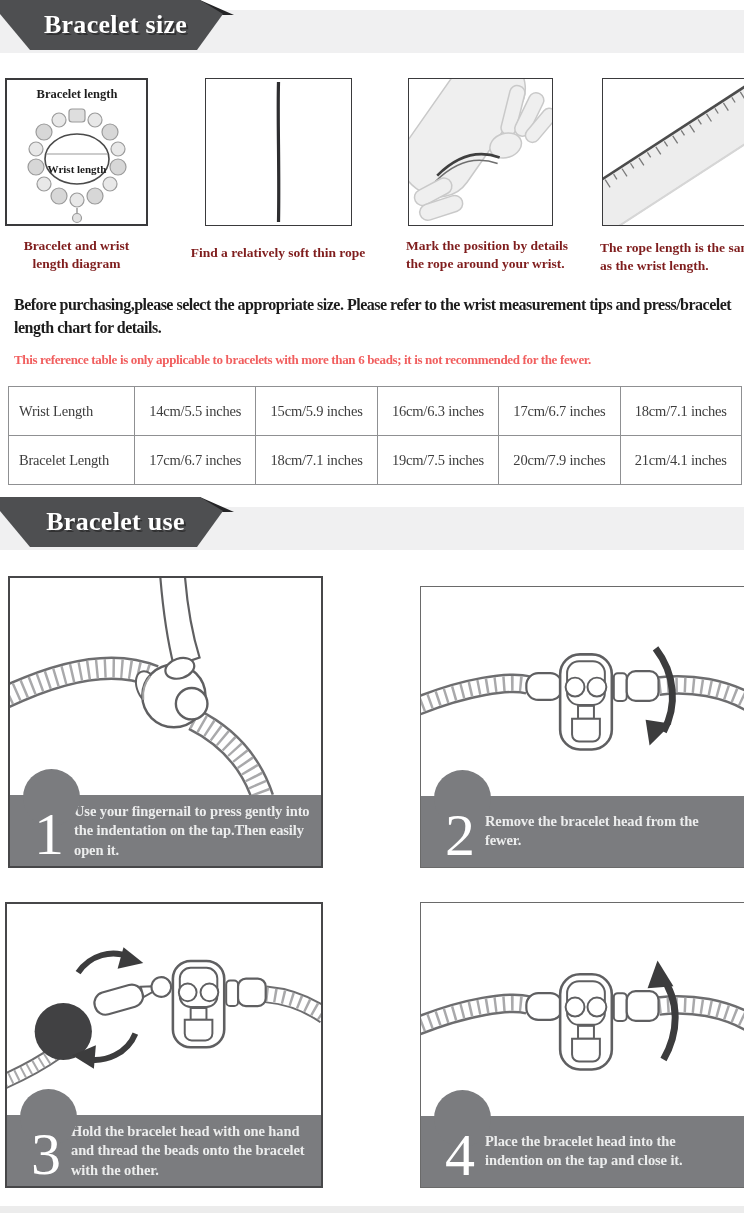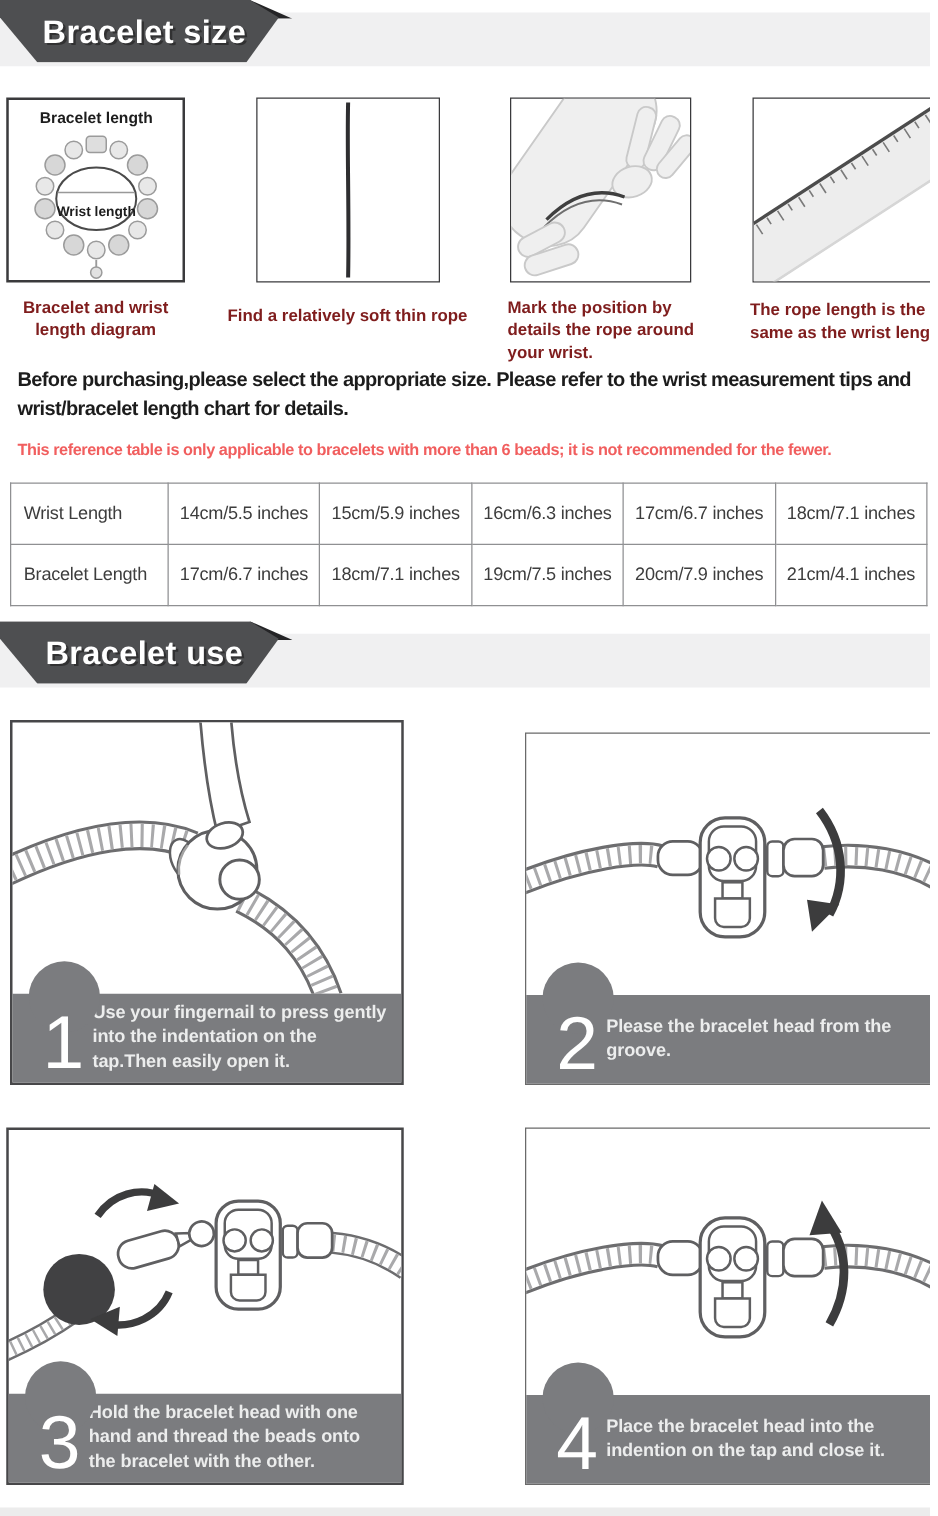--- a/index.html
+++ b/index.html
@@ -1,17 +1,17 @@
 <!DOCTYPE html>
 <html><head>
 <meta charset="utf-8">
 <style>
   html,body{margin:0;padding:0;background:#fff;}
   .page{position:relative;width:744px;height:1213px;background:#ffffff;overflow:hidden;
-        font-family:Liberation Sans, sans-serif;color:#1c1c1c;}
+        font-family:Liberation Serif, serif;color:#1c1c1c;}
 
   
   .banner{position:absolute;left:0;width:100%;height:56px;}
   .banner .strip{position:absolute;left:0;right:0;top:10px;height:43px;background:#f0f0f1;}
   .banner .fold{position:absolute;left:197px;top:0;width:37px;height:15px;background:#242426;
                 clip-path:polygon(8% 0,100% 100%,0 100%);}
   .banner .ribbon{position:absolute;left:0;top:0;width:231px;height:50px;background:#4e4f51;
                 clip-path:polygon(0 0,200px 0,223px 14px,197px 50px,30px 50px,0 14px);
                 display:flex;align-items:center;justify-content:center;}
   .banner .ribbon span{color:#fff;font-size:26px;font-weight:bold;letter-spacing:.3px;
@@ -132,21 +132,21 @@
         <line x1="-30" y1="104" x2="180" y2="104" stroke="#d6d6d6" stroke-width="2"></line>
       </g>
     </svg>
   </div>
 
   <div class="mcap" id="mcap1">Bracelet and wrist length diagram</div>
   <div class="mcap" id="mcap2">Find a relatively soft thin rope</div>
   <div class="mcap" id="mcap3">Mark the position by details the rope around your wrist.</div>
   <div class="mcap" id="mcap4">The rope length is the same as the wrist length.</div>
 
-  <div class="notice-main">Before purchasing,please select the appropriate size. Please refer to the wrist measurement tips and wrist/bracelet length chart for details.</div>
+  <div class="notice-main">Before purchasing,please select the appropriate size. Please refer to the wrist measurement tips and press/bracelet length chart for details.</div>
   <div class="notice-warn">This reference table is only applicable to bracelets with more than 6 beads; it is not recommended for the fewer.</div>
 
   <table class="size-table">
     <tbody>
       <tr>
         <td class="rowhead">Wrist Length</td>
         <td>14cm/5.5 inches</td>
         <td>15cm/5.9 inches</td>
         <td>16cm/6.3 inches</td>
         <td>17cm/6.7 inches</td>
@@ -220,21 +220,21 @@
         </g>
         <rect x="194" y="87" width="13" height="28" rx="4" stroke-width="2"></rect>
         <rect x="207" y="85" width="32" height="30" rx="9" stroke-width="2.2"></rect>
       </g>
       <g>
         <path d="M236,62 C 256,88 258,120 244,146" stroke="#3c3c3d" stroke-width="7" fill="none"></path>
         <polygon points="252,138 230,160 226,134" fill="#3c3c3d"></polygon>
       </g>
     </svg>
     <div class="uband">
-      <div class="utext">Please the bracelet head from the groove.</div>
+      <div class="utext">Remove the bracelet head from the fewer.</div>
     </div>
     <div class="ubump"></div>
     <div class="unum">2</div>
   </div>
 
   <div class="upanel" id="p3">
     <svg class="illus" viewBox="0 0 318 215" preserveAspectRatio="none">
       <g fill="none">
         <path d="M-10,184 C 18,172 38,160 52,150" stroke="#6d6d6f" stroke-width="16"></path>
         <path d="M-10,184 C 18,172 38,160 52,150" stroke="#ffffff" stroke-width="12"></path>

